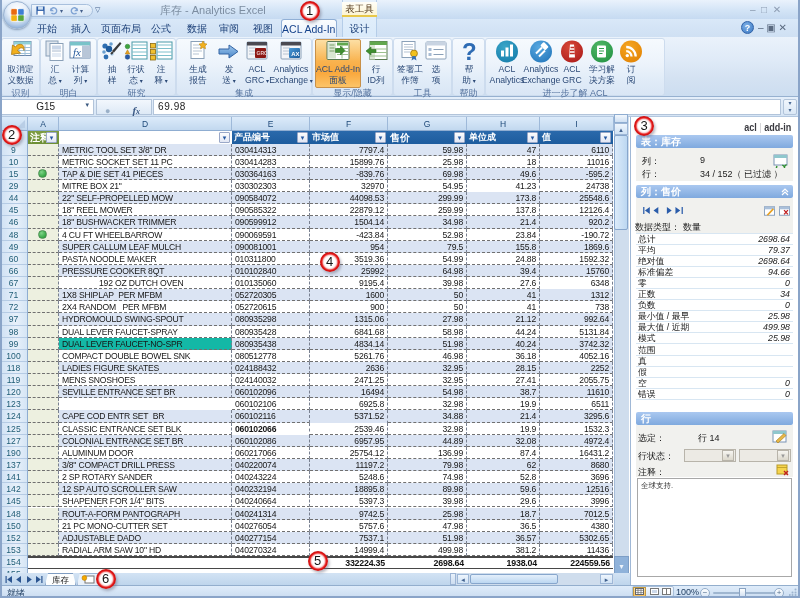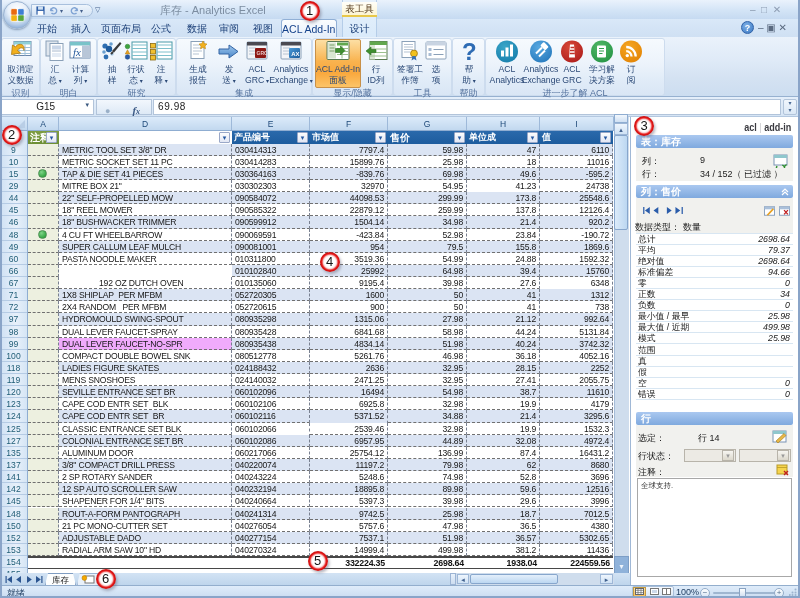--- a/index.html
+++ b/index.html
@@ -376,20 +376,21 @@
 <div class="rnum" style="top:252.77px;height:12.13px;line-height:12.13px;">60</div>
 <div class="dcell" style="left:28px;top:252.77px;width:31px;height:12.13px;line-height:12.13px;background:#edf0e0;"></div>
 <div class="dcell" style="left:59px;top:252.77px;width:173px;height:12.13px;line-height:12.13px;background:#ffffff;">PASTA NOODLE MAKER</div>
 <div class="dcell" style="left:232px;top:252.77px;width:78px;height:12.13px;line-height:12.13px;background:#ffffff;">010311800</div>
 <div class="dcell num" style="left:310px;top:252.77px;width:78px;height:12.13px;line-height:12.13px;background:#ffffff;">3519.36</div>
 <div class="dcell num" style="left:388px;top:252.77px;width:79px;height:12.13px;line-height:12.13px;background:#ffffff;">54.99</div>
 <div class="dcell num" style="left:467px;top:252.77px;width:73px;height:12.13px;line-height:12.13px;background:#ffffff;">24.88</div>
 <div class="dcell num" style="left:540px;top:252.77px;width:73px;height:12.13px;line-height:12.13px;background:#ffffff;">1592.32</div>
 <div class="rnum" style="top:264.90px;height:12.13px;line-height:12.13px;">66</div>
 <div class="dcell" style="left:28px;top:264.90px;width:31px;height:12.13px;line-height:12.13px;background:#edf0e0;"></div>
+<div class="dcell" style="left:59px;top:264.90px;width:173px;height:12.13px;line-height:12.13px;background:#dbe4f3;">PRESSURE COOKER 8QT</div>
 <div class="dcell" style="left:232px;top:264.90px;width:78px;height:12.13px;line-height:12.13px;background:#dbe4f3;">010102840</div>
 <div class="dcell num" style="left:310px;top:264.90px;width:78px;height:12.13px;line-height:12.13px;background:#dbe4f3;">25992</div>
 <div class="dcell num" style="left:388px;top:264.90px;width:79px;height:12.13px;line-height:12.13px;background:#dbe4f3;">64.98</div>
 <div class="dcell num" style="left:467px;top:264.90px;width:73px;height:12.13px;line-height:12.13px;background:#dbe4f3;">39.4</div>
 <div class="dcell num" style="left:540px;top:264.90px;width:73px;height:12.13px;line-height:12.13px;background:#dbe4f3;">15760</div>
 <div class="rnum" style="top:277.03px;height:12.13px;line-height:12.13px;">67</div>
 <div class="dcell" style="left:28px;top:277.03px;width:31px;height:12.13px;line-height:12.13px;background:#edf0e0;"></div>
 <div class="dcell" style="left:59px;top:277.03px;width:173px;height:12.13px;line-height:12.13px;background:#ffffff;padding-left:40px;">192 OZ DUTCH OVEN</div>
 <div class="dcell" style="left:232px;top:277.03px;width:78px;height:12.13px;line-height:12.13px;background:#ffffff;">010135060</div>
 <div class="dcell num" style="left:310px;top:277.03px;width:78px;height:12.13px;line-height:12.13px;background:#ffffff;">9195.4</div>
@@ -423,21 +424,21 @@
 <div class="rnum" style="top:325.55px;height:12.13px;line-height:12.13px;">98</div>
 <div class="dcell" style="left:28px;top:325.55px;width:31px;height:12.13px;line-height:12.13px;background:#edf0e0;"></div>
 <div class="dcell" style="left:59px;top:325.55px;width:173px;height:12.13px;line-height:12.13px;background:#ffffff;">DUAL LEVER FAUCET-SPRAY</div>
 <div class="dcell" style="left:232px;top:325.55px;width:78px;height:12.13px;line-height:12.13px;background:#ffffff;">080935428</div>
 <div class="dcell num" style="left:310px;top:325.55px;width:78px;height:12.13px;line-height:12.13px;background:#ffffff;">6841.68</div>
 <div class="dcell num" style="left:388px;top:325.55px;width:79px;height:12.13px;line-height:12.13px;background:#ffffff;">58.98</div>
 <div class="dcell num" style="left:467px;top:325.55px;width:73px;height:12.13px;line-height:12.13px;background:#ffffff;">44.24</div>
 <div class="dcell num" style="left:540px;top:325.55px;width:73px;height:12.13px;line-height:12.13px;background:#ffffff;">5131.84</div>
 <div class="rnum" style="top:337.68px;height:12.13px;line-height:12.13px;">99</div>
 <div class="dcell" style="left:28px;top:337.68px;width:31px;height:12.13px;line-height:12.13px;background:#edf0e0;"></div>
-<div class="dcell" style="left:59px;top:337.68px;width:173px;height:12.13px;line-height:12.13px;background:#f0abfc;">DUAL LEVER FAUCET-NO-SPR</div>
+<div class="dcell" style="left:59px;top:337.68px;width:173px;height:12.13px;line-height:12.13px;background:#14b8a6;">DUAL LEVER FAUCET-NO-SPR</div>
 <div class="dcell" style="left:232px;top:337.68px;width:78px;height:12.13px;line-height:12.13px;background:#dbe4f3;">080935438</div>
 <div class="dcell num" style="left:310px;top:337.68px;width:78px;height:12.13px;line-height:12.13px;background:#dbe4f3;">4834.14</div>
 <div class="dcell num" style="left:388px;top:337.68px;width:79px;height:12.13px;line-height:12.13px;background:#dbe4f3;">51.98</div>
 <div class="dcell num" style="left:467px;top:337.68px;width:73px;height:12.13px;line-height:12.13px;background:#dbe4f3;">40.24</div>
 <div class="dcell num" style="left:540px;top:337.68px;width:73px;height:12.13px;line-height:12.13px;background:#dbe4f3;">3742.32</div>
 <div class="rnum" style="top:349.81px;height:12.13px;line-height:12.13px;">100</div>
 <div class="dcell" style="left:28px;top:349.81px;width:31px;height:12.13px;line-height:12.13px;background:#edf0e0;"></div>
 <div class="dcell" style="left:59px;top:349.81px;width:173px;height:12.13px;line-height:12.13px;background:#ffffff;">COMPACT DOUBLE BOWEL SNK</div>
 <div class="dcell" style="left:232px;top:349.81px;width:78px;height:12.13px;line-height:12.13px;background:#ffffff;">080512778</div>
 <div class="dcell num" style="left:310px;top:349.81px;width:78px;height:12.13px;line-height:12.13px;background:#ffffff;">5261.76</div>
@@ -463,51 +464,50 @@
 <div class="rnum" style="top:386.20px;height:12.13px;line-height:12.13px;">120</div>
 <div class="dcell" style="left:28px;top:386.20px;width:31px;height:12.13px;line-height:12.13px;background:#edf0e0;"></div>
 <div class="dcell" style="left:59px;top:386.20px;width:173px;height:12.13px;line-height:12.13px;background:#dbe4f3;">SEVILLE ENTRANCE SET BR</div>
 <div class="dcell" style="left:232px;top:386.20px;width:78px;height:12.13px;line-height:12.13px;background:#dbe4f3;">060102096</div>
 <div class="dcell num" style="left:310px;top:386.20px;width:78px;height:12.13px;line-height:12.13px;background:#dbe4f3;">16494</div>
 <div class="dcell num" style="left:388px;top:386.20px;width:79px;height:12.13px;line-height:12.13px;background:#dbe4f3;">54.98</div>
 <div class="dcell num" style="left:467px;top:386.20px;width:73px;height:12.13px;line-height:12.13px;background:#dbe4f3;">38.7</div>
 <div class="dcell num" style="left:540px;top:386.20px;width:73px;height:12.13px;line-height:12.13px;background:#dbe4f3;">11610</div>
 <div class="rnum" style="top:398.33px;height:12.13px;line-height:12.13px;">123</div>
 <div class="dcell" style="left:28px;top:398.33px;width:31px;height:12.13px;line-height:12.13px;background:#edf0e0;"></div>
-<div class="dcell" style="left:59px;top:398.33px;width:173px;height:12.13px;line-height:12.13px;background:#ffffff;">CAPE COD ENTR SET&nbsp; BLK</div>
 <div class="dcell" style="left:232px;top:398.33px;width:78px;height:12.13px;line-height:12.13px;background:#ffffff;">060102106</div>
 <div class="dcell num" style="left:310px;top:398.33px;width:78px;height:12.13px;line-height:12.13px;background:#ffffff;">6925.8</div>
 <div class="dcell num" style="left:388px;top:398.33px;width:79px;height:12.13px;line-height:12.13px;background:#ffffff;">32.98</div>
 <div class="dcell num" style="left:467px;top:398.33px;width:73px;height:12.13px;line-height:12.13px;background:#ffffff;">19.9</div>
-<div class="dcell num" style="left:540px;top:398.33px;width:73px;height:12.13px;line-height:12.13px;background:#ffffff;">4179</div>
+<div class="dcell num" style="left:540px;top:398.33px;width:73px;height:12.13px;line-height:12.13px;background:#ffffff;">6511</div>
 <div class="rnum" style="top:410.46px;height:12.13px;line-height:12.13px;text-align:center;">124</div>
 <div class="dcell" style="left:28px;top:410.46px;width:31px;height:12.13px;line-height:12.13px;background:#edf0e0;"></div>
 <div class="dcell" style="left:59px;top:410.46px;width:173px;height:12.13px;line-height:12.13px;background:#dbe4f3;">CAPE COD ENTR SET&nbsp; BR</div>
 <div class="dcell" style="left:232px;top:410.46px;width:78px;height:12.13px;line-height:12.13px;background:#dbe4f3;">060102116</div>
 <div class="dcell num" style="left:310px;top:410.46px;width:78px;height:19px;line-height:12.13px;background:#dbe4f3;">5371.52</div>
 <div class="dcell num" style="left:388px;top:410.46px;width:79px;height:12.13px;line-height:12.13px;background:#dbe4f3;">34.88</div>
 <div class="dcell num" style="left:467px;top:410.46px;width:73px;height:12.13px;line-height:12.13px;background:#dbe4f3;">21.4</div>
 <div class="dcell num" style="left:540px;top:410.46px;width:73px;height:12.13px;line-height:12.13px;background:#dbe4f3;">3295.6</div>
 <div class="rnum" style="top:422.59px;height:12.13px;line-height:12.13px;">125</div>
 <div class="dcell" style="left:28px;top:422.59px;width:31px;height:12.13px;line-height:12.13px;background:#edf0e0;"></div>
 <div class="dcell" style="left:59px;top:422.59px;width:173px;height:12.13px;line-height:12.13px;background:#ffffff;">CLASSIC ENTRANCE SET BLK</div>
-<div class="dcell" style="left:232px;top:422.59px;width:78px;height:14px;line-height:12.13px;background:#ffffff;">060102066</div>
+<div class="dcell" style="left:232px;top:422.59px;width:78px;height:14px;line-height:12.13px;background:#ffffff;font-weight:bold;">060102066</div>
 <div class="dcell num" style="left:310px;top:422.59px;width:78px;height:12.13px;line-height:12.13px;background:#ffffff;">2539.46</div>
 <div class="dcell num" style="left:388px;top:422.59px;width:79px;height:12.13px;line-height:12.13px;background:#ffffff;">32.98</div>
 <div class="dcell num" style="left:467px;top:422.59px;width:73px;height:12.13px;line-height:12.13px;background:#ffffff;">19.9</div>
 <div class="dcell num" style="left:540px;top:422.59px;width:73px;height:12.13px;line-height:12.13px;background:#ffffff;">1532.3</div>
 <div class="rnum" style="top:434.72px;height:12.13px;line-height:12.13px;">127</div>
 <div class="dcell" style="left:28px;top:434.72px;width:31px;height:12.13px;line-height:12.13px;background:#edf0e0;"></div>
 <div class="dcell" style="left:59px;top:434.72px;width:173px;height:12.13px;line-height:12.13px;background:#dbe4f3;">COLONIAL ENTRANCE SET BR</div>
 <div class="dcell" style="left:232px;top:434.72px;width:78px;height:12.13px;line-height:12.13px;background:#dbe4f3;">060102086</div>
 <div class="dcell num" style="left:310px;top:434.72px;width:78px;height:12.13px;line-height:12.13px;background:#dbe4f3;">6957.95</div>
 <div class="dcell num" style="left:388px;top:434.72px;width:79px;height:12.13px;line-height:12.13px;background:#dbe4f3;">44.89</div>
 <div class="dcell num" style="left:467px;top:434.72px;width:73px;height:12.13px;line-height:12.13px;background:#dbe4f3;">32.08</div>
 <div class="dcell num" style="left:540px;top:434.72px;width:73px;height:12.13px;line-height:12.13px;background:#dbe4f3;">4972.4</div>
-<div class="rnum" style="top:446.85px;height:12.13px;line-height:12.13px;">135</div>
+<div class="rnum" style="top:446.85px;height:12.13px;line-height:12.13px;">190</div>
 <div class="dcell" style="left:28px;top:446.85px;width:31px;height:12.13px;line-height:12.13px;background:#edf0e0;"></div>
 <div class="dcell" style="left:59px;top:446.85px;width:173px;height:12.13px;line-height:12.13px;background:#ffffff;">ALUMINUM DOOR</div>
 <div class="dcell" style="left:232px;top:446.85px;width:78px;height:12.13px;line-height:12.13px;background:#ffffff;">060217066</div>
 <div class="dcell num" style="left:310px;top:446.85px;width:78px;height:12.13px;line-height:12.13px;background:#ffffff;">25754.12</div>
 <div class="dcell num" style="left:388px;top:446.85px;width:79px;height:12.13px;line-height:12.13px;background:#ffffff;">136.99</div>
 <div class="dcell num" style="left:467px;top:446.85px;width:73px;height:12.13px;line-height:12.13px;background:#ffffff;">87.4</div>
 <div class="dcell num" style="left:540px;top:446.85px;width:73px;height:12.13px;line-height:12.13px;background:#ffffff;">16431.2</div>
 <div class="rnum" style="top:458.98px;height:12.13px;line-height:12.13px;">137</div>
 <div class="dcell" style="left:28px;top:458.98px;width:31px;height:12.13px;line-height:12.13px;background:#edf0e0;"></div>
 <div class="dcell" style="left:59px;top:458.98px;width:173px;height:12.13px;line-height:12.13px;background:#dbe4f3;">3/8" COMPACT DRILL PRESS</div>

